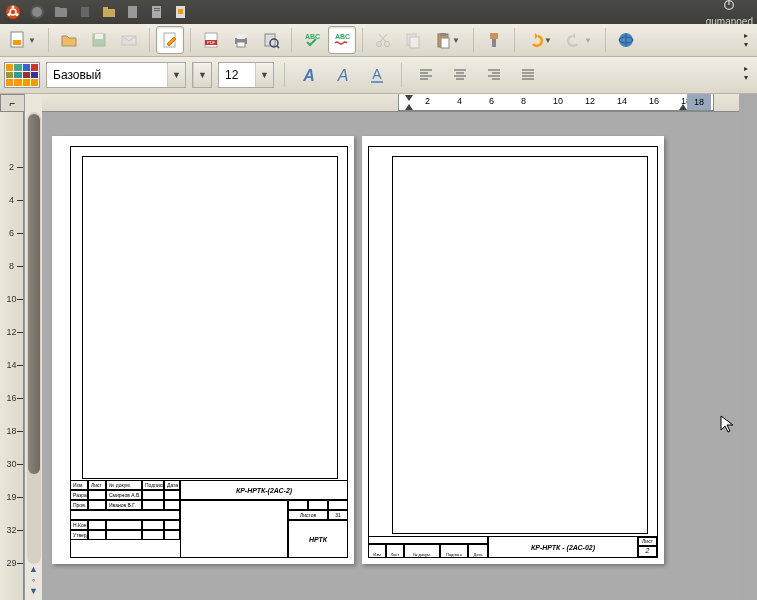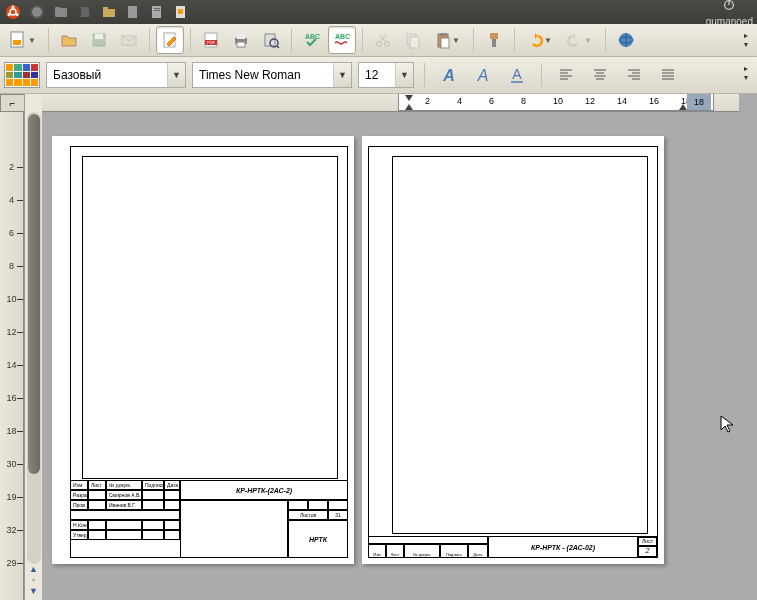--- a/index.html
+++ b/index.html
@@ -286,21 +286,20 @@
     <div class="sw"></div>
         <div class="sw"></div>
         <div class="sw"></div>
         <div class="sw"></div>
   </div>
   <div class="combo">
     <input style="width: 120px;" value="Базовый">
     <div class="dbtn">▼</div>
   </div>
   <div class="combo">
-    <input style="width: 140px;" value="Times New Roman">
     <div class="dbtn">▼</div>
   </div>
   <div class="combo">
     <input style="width: 36px;" value="12">
     <div class="dbtn">▼</div>
   </div>
   <div class="sep"></div>
   <div class="tbtn">
         <svg width="20" height="20">
           <text x="10" y="16" font-size="16" font-weight="bold" font-style="italic" fill="#4a7ab8" text-anchor="middle">A</text>

